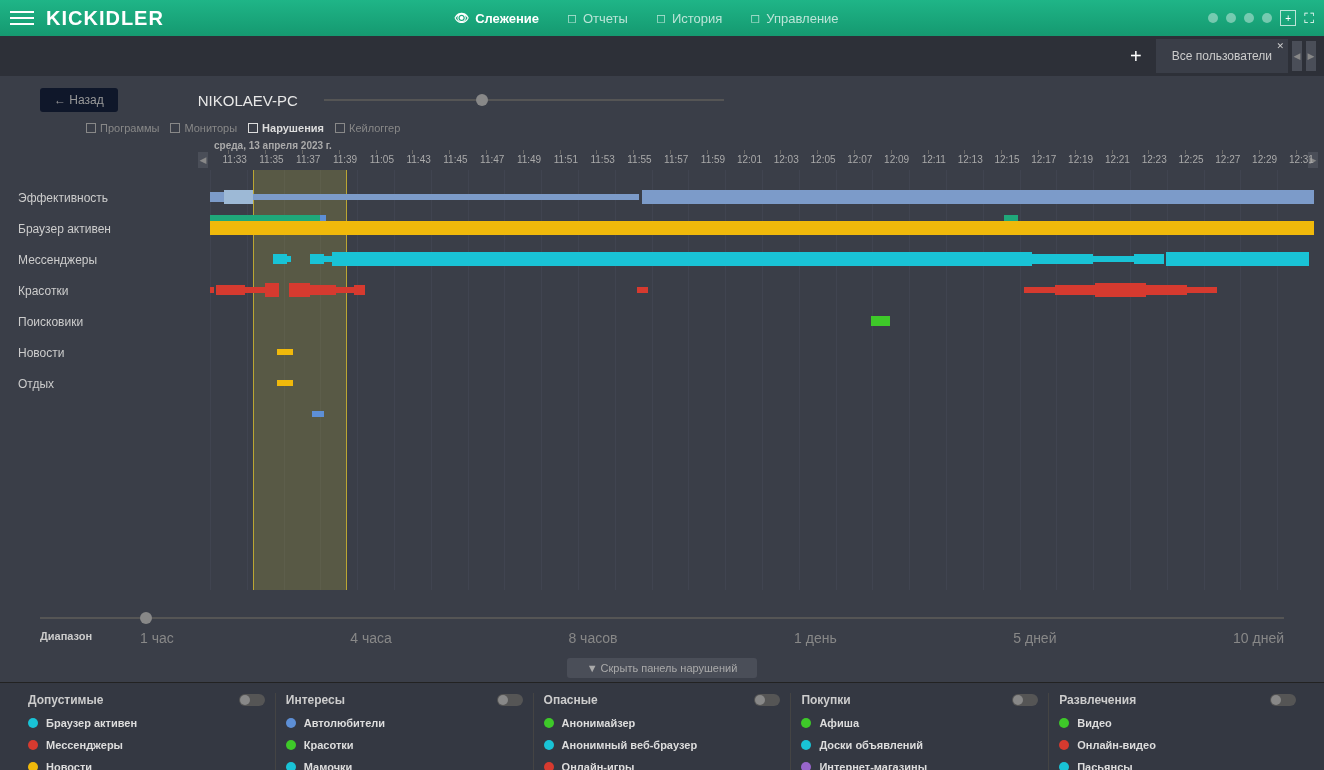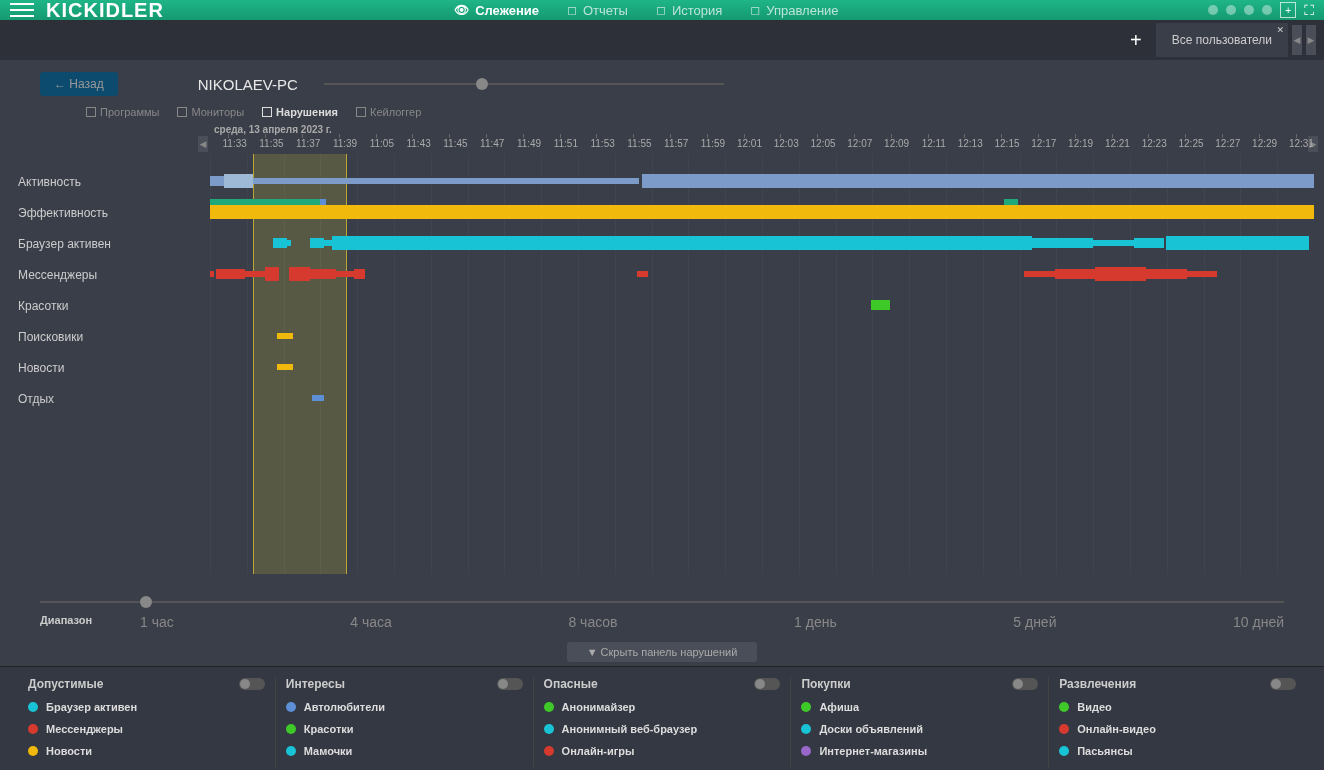--- a/index.html
+++ b/index.html
@@ -1,38 +1,38 @@
 <!DOCTYPE html>
 <html><head>
 <meta charset="utf-8">
 <style>
 *{margin:0;padding:0;box-sizing:border-box;font-family:Arial,sans-serif}
 body{background:#3a3e48;color:#ccc;font-size:12px;overflow:hidden;width:1324px;height:770px}
-.header{height:20px;background:linear-gradient(#1fb587,#159970);display:flex;align-items:center;padding:0 10px}
+.header{height:36px;background:linear-gradient(#1fb587,#159970);display:flex;align-items:center;padding:0 10px}
 .menu-btn{width:24px;height:24px;display:flex;flex-direction:column;justify-content:center;gap:4px;cursor:pointer}
 .menu-btn span{height:2px;background:#fff}
 .logo{color:#fff;font-size:20px;font-weight:bold;margin-left:12px;letter-spacing:1px}
 .nav{display:flex;gap:28px;margin-left:290px}
 .nav-item{color:rgba(255,255,255,0.7);display:flex;align-items:center;gap:6px;cursor:pointer;font-size:13px}
 .nav-item.active{color:#fff;font-weight:bold}
 .header-right{margin-left:auto;display:flex;align-items:center;gap:8px}
 .dot{width:10px;height:10px;border-radius:50%;background:rgba(255,255,255,0.4)}
 .hico{width:16px;height:16px;border:1px solid rgba(255,255,255,0.7)}
 .subheader{height:40px;background:#2d3038;display:flex;align-items:center;justify-content:flex-end;padding-right:8px;gap:4px}
 .sub-plus{color:#fff;font-size:20px;margin-right:10px}
 .sub-tab{background:#3a3e48;padding:10px 16px;color:#ccc;position:relative;font-size:12px}
 .sub-close{position:absolute;top:2px;right:4px;font-size:9px}
 .arrows{width:10px;height:30px;background:#4a4e58;display:flex;align-items:center;justify-content:center;color:#888;font-size:9px}
 .toolbar{display:flex;align-items:center;padding:12px 40px 4px;gap:20px}
-.back-btn{background:#0c4a6e;padding:5px 14px;border-radius:3px;color:#999;cursor:pointer;font-size:12px}
+.back-btn{background:#0f172a;padding:5px 14px;border-radius:3px;color:#999;cursor:pointer;font-size:12px}
 .pc-name{color:#e8e8e8;font-size:15px;margin-left:60px}
 .mini-slider{position:relative;width:400px;height:12px;margin-left:6px}
 .mini-slider .track{position:absolute;top:5px;width:100%;height:2px;background:#555}
 .mini-slider .thumb{position:absolute;top:0;left:38%;width:12px;height:12px;background:#888;border-radius:50%}
-.filters{display:flex;gap:18px;margin-left:-158px;margin-top:6px;font-size:11px}
+.filters{display:flex;gap:11px;margin-left:-158px;margin-top:6px;font-size:11px}
 .filter-item{color:#888;display:flex;align-items:center;gap:4px;cursor:pointer}
 .filter-item.active{color:#ddd}
 .fico{width:10px;height:10px;border:1px solid currentColor}
 .content{display:flex;padding:0 10px}
 .sidebar{width:200px;padding-top:48px}
 .side-row{height:31px;display:flex;align-items:center;padding-left:8px;font-size:12px;color:#ccc}
 .timeline-area{flex:1;position:relative}
 .date-label{position:absolute;top:6px;left:4px;font-size:10px;color:#aaa;font-weight:bold}
 .time-header{display:flex;padding-top:20px;height:36px;font-size:10px;color:#aaa}
 .time-tick{flex:1;text-align:right;position:relative}
@@ -139,21 +139,20 @@
       </div>
       <div class="filter-item">
         <span class="fico"></span>
         <span>Кейлоггер</span>
       </div>
     </div>
 </div>
 
 <div class="content">
   <div class="sidebar" id="sidebar">
-      <div class="side-row">Активность</div>
       <div class="side-row">Эффективность</div>
       <div class="side-row">Браузер активен</div>
       <div class="side-row">Мессенджеры</div>
       <div class="side-row">Красотки</div>
       <div class="side-row">Поисковики</div>
       <div class="side-row">Новости</div>
       <div class="side-row">Отдых</div>
     </div>
   <div class="timeline-area">
     <div class="nav-arrow left">◀</div>

